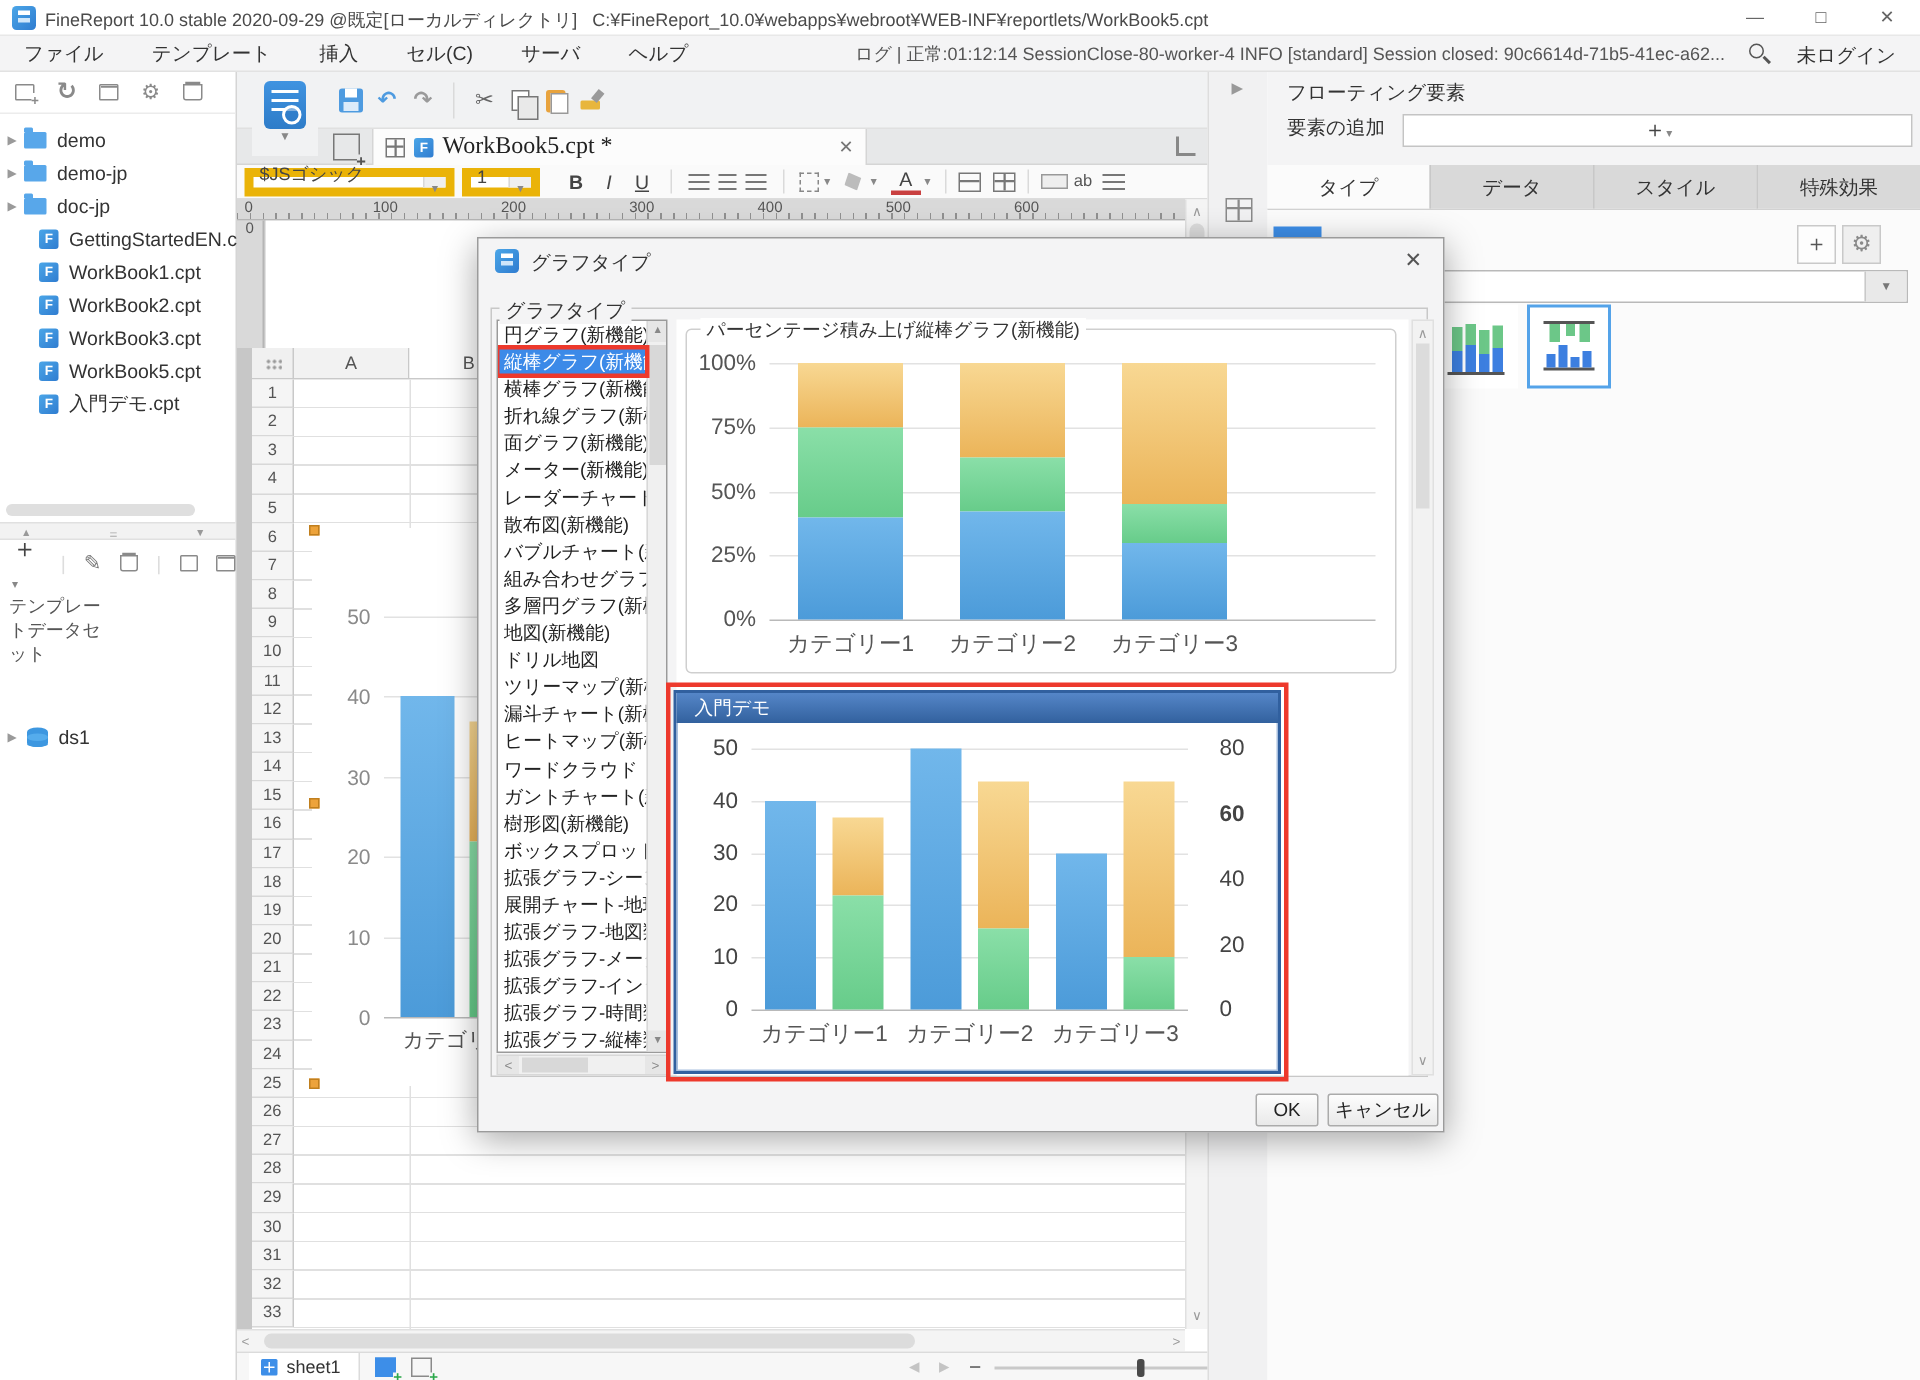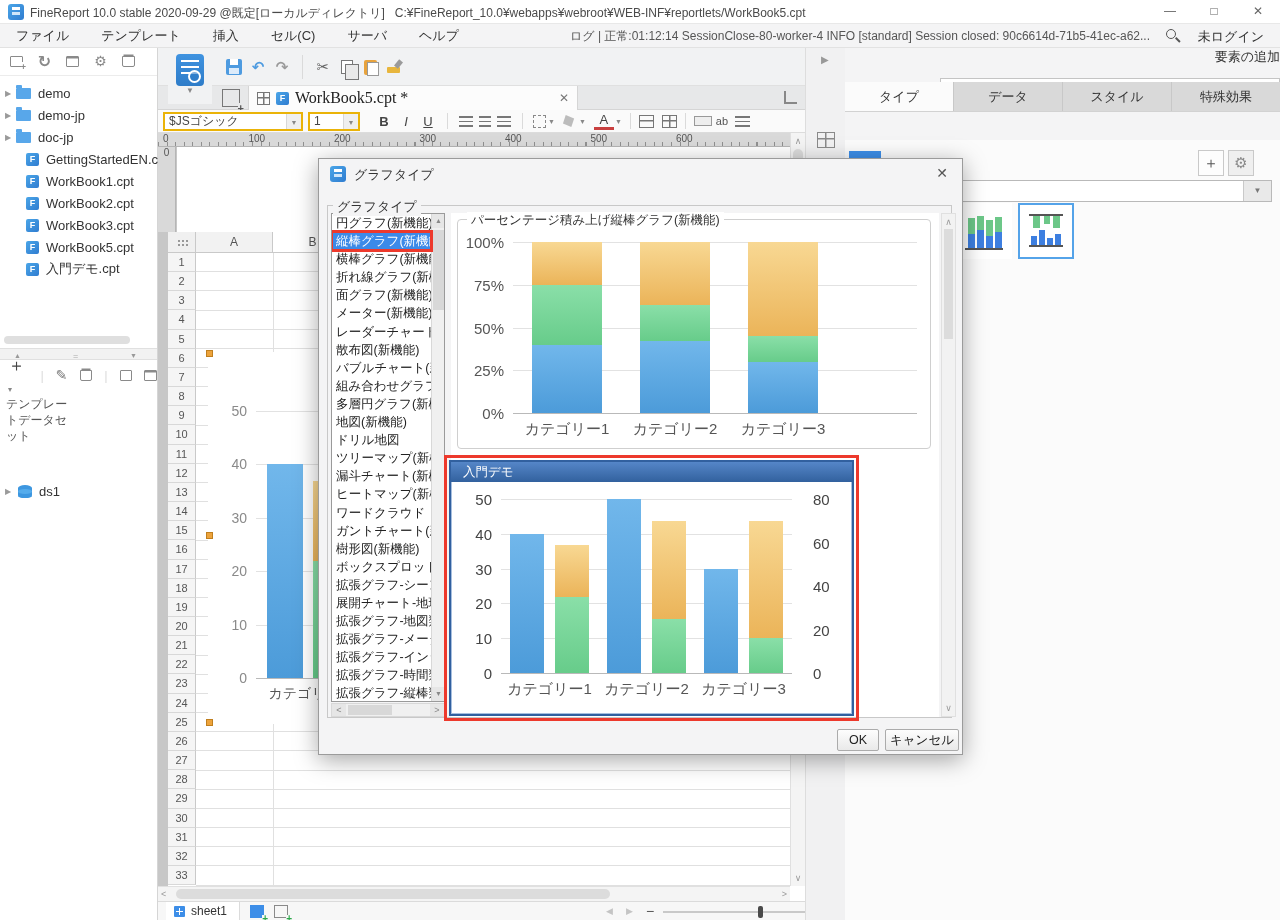--- a/index.html
+++ b/index.html
@@ -63,21 +63,21 @@
   .brush-ic::before { content:""; position:absolute; left:1px; top:8px; width:13px; height:6px; background:#E8B63D; border-radius:1px; }
   .brush-ic::after { content:""; position:absolute; left:10px; top:1px; width:5px; height:8px; background:#9a9a9a; transform:rotate(40deg); }
   .tabrow { position:absolute; left:158px; top:86px; width:647px; height:24px; background:#E7E8E9; border-bottom:1px solid #D5D5D5; }
   .newtab-ic { position:absolute; left:64px; top:3px; width:18px; height:18px; border:1.5px solid #777; position:absolute; }
   .newtab-ic::before { content:"+"; position:absolute; right:-5px; bottom:-7px; font-size:11px; font-weight:bold; color:#555; background:#E7E8E9; line-height:10px; }
   .doc-tab { position:absolute; left:90px; top:0; width:330px; height:24px; background:#FCFCFC; border-left:1px solid #D5D5D5; border-right:1px solid #D5D5D5; display:flex; align-items:center; padding:0 8px; gap:6px; }
   .grid-ic { width:13px; height:13px; border:1.5px solid #777; background:linear-gradient(#777,#777) 50% 0/1.5px 100% no-repeat, linear-gradient(#777,#777) 0 50%/100% 1.5px no-repeat; }
   .tab-label { font-family:Liberation Serif, serif; font-size:16px; color:#222; flex:1; }
   .corner-flag { position:absolute; right:8px; top:5px; width:13px; height:13px; border-left:2px solid #888; border-bottom:2px solid #888; }
   .formatbar { position:absolute; left:158px; top:110px; width:647px; height:23px; background:#FAFAFA; border-bottom:1px solid #DCDCDC; display:flex; align-items:center; padding-left:5px; }
-  .combo { height:19px; background:#fff; border:2px solid #eab308; display:flex; align-items:center; font-size:12px; color:#444; }
+  .combo { height:19px; background:#fff; border:6px solid #eab308; display:flex; align-items:flex-end; font-size:12px; color:#444; }
   .combo .cv { flex:1; padding:0 4px; white-space:nowrap; overflow:hidden; }
   .combo .cb { width:15px; height:100%; background:#EFEFEF; border-left:1px solid #D8D8D8; color:#888; font-size:7px; text-align:center; line-height:17px; }
   .fbtn { min-width:20px; height:19px; margin:0 1px; text-align:center; line-height:19px; font-size:13px; color:#444; }
   .lines-ic { width:14px; height:11px; margin:4px 3px; background:repeating-linear-gradient(to bottom,#777 0 1.5px,transparent 1.5px 4.5px); }
   .lines-ic.c { width:12px; }
   .dotted-sq { width:13px; height:13px; border:1.5px dashed #888; margin:3px 2px; }
   .ab-chip { font-size:11px; color:#555; padding:0 4px; }
 
   
   .canvas { position:absolute; left:158px; top:133px; width:632px; height:753px; background:#C7C7C7; overflow:hidden; }
@@ -116,21 +116,21 @@
   .zoom-box { position:absolute; left:718px; top:1px; width:38px; height:16px; background:#fff; border:1px solid #C9C9C9; font-size:12px; text-align:center; line-height:15px; }
 
   
   .rstrip { position:absolute; left:805px; top:48px; width:40px; height:872px; background:#F1F1F2; border-left:1px solid #DDD; }
   .rs-ic { position:absolute; left:11px; width:18px; height:16px; border:1.5px solid #8a8a8a; }
   .rs-ic.g { background:linear-gradient(#8a8a8a,#8a8a8a) 50% 0/1.5px 100% no-repeat,linear-gradient(#8a8a8a,#8a8a8a) 0 40%/100% 1.5px no-repeat; }
   .rs-sel { position:absolute; left:0; top:136px; width:40px; height:28px; background:#D9EAFB; }
   .rs-float { position:absolute; left:11px; top:5px; width:18px; height:17px; border:2px solid #3F8FE0; background:#fff; }
   .rpanel { position:absolute; left:845px; top:48px; width:435px; height:872px; background:#F4F4F5; }
   .rp-head { height:28px; line-height:28px; padding-left:13px; font-size:13px; color:#333; }
-  .rp-addrow { height:34px; display:flex; align-items:flex-end; padding-left:13px; gap:12px; font-size:13px;flex-direction:column; }
+  .rp-addrow { height:34px; display:flex; align-items:flex-start; padding-left:13px; gap:12px; font-size:13px; }
   .rp-input { width:340px; height:22px; background:#fff; border:1px solid #C4C4C4; text-align:center; line-height:20px; color:#444; }
   .rp-tabs { display:flex; height:30px; border-bottom:1px solid #D2D2D2; font-size:13px; }
   .rp-tab { flex:1; text-align:center; line-height:30px; background:#D9D9D9; border-left:1px solid #C8C8C8; color:#333; }
   .rp-tab.active { background:#FBFBFB; border-left:none; }
   .rp-body { position:absolute; left:0; top:92px; width:435px; height:780px; background:#FBFBFB; }
   .sqbtn { position:absolute; width:26px; height:26px; border:1px solid #C9C9C9; background:#FDFDFD; text-align:center; line-height:24px; font-size:15px; color:#555; }
   .rp-combo { position:absolute; left:6px; top:40px; width:421px; height:22px; background:#fff; border:1px solid #B9B9B9; }
   .rp-combo .btn { position:absolute; right:0; top:0; width:28px; height:20px; background:#E9E9E9; border-left:1px solid #C9C9C9; color:#777; font-size:8px; text-align:center; line-height:20px; }
   .thumb { position:absolute; top:63px; width:56px; height:56px; background:#fff; display:flex; align-items:center; justify-content:center; }
   .thumb.sel { border:2px solid #54A3E9; }
@@ -489,20 +489,21 @@
   <div class="rstrip">
     <span style="position:absolute;left:15px;top:6px;color:#999;font-size:10px;">▶</span>
     <span class="rs-ic g" style="top:84px;"></span>
     <span class="rs-ic g" style="top:112px;"></span>
     <div class="rs-sel">
         <span class="rs-float"></span>
       </div>
   </div>
 
   <div class="rpanel">
+    <div class="rp-head">フローティング要素</div>
     <div class="rp-addrow">
       <span>要素の追加</span>
       <div class="rp-input"><span style="font-size:15px;">＋</span><span style="font-size:8px;color:#888;">▾</span></div>
     </div>
     <div class="rp-tabs" id="rp-tabs">
         <div class="rp-tab active">タイプ</div>
         <div class="rp-tab">データ</div>
         <div class="rp-tab">スタイル</div>
         <div class="rp-tab">特殊効果</div>
       </div>
@@ -658,21 +659,21 @@
           <div class="ytick-l" style="top: 60%; font-size: 15px; color: rgb(68, 68, 68);">20</div>
           <div class="gridline" style="top: 40%;"></div>
           <div class="ytick-l" style="top: 40%; font-size: 15px; color: rgb(68, 68, 68);">30</div>
           <div class="gridline" style="top: 20%;"></div>
           <div class="ytick-l" style="top: 20%; font-size: 15px; color: rgb(68, 68, 68);">40</div>
           <div class="gridline" style="top: 0%;"></div>
           <div class="ytick-l" style="top: 0%; font-size: 15px; color: rgb(68, 68, 68);">50</div>
           <div class="ytick-r" style="top: 100%; font-size: 15px; color: rgb(68, 68, 68);">0</div>
           <div class="ytick-r" style="top: 75%; font-size: 15px; color: rgb(68, 68, 68);">20</div>
           <div class="ytick-r" style="top: 50%; font-size: 15px; color: rgb(68, 68, 68);">40</div>
-          <div class="ytick-r" style="top: 25%; font-size: 15px; color: rgb(68, 68, 68);">60</div>
+          <div class="ytick-r" style="top: 25%; font-size: 15px; color: rgb(68, 68, 68); font-weight: bold;">60</div>
           <div class="ytick-r" style="top: 0%; font-size: 15px; color: rgb(68, 68, 68);">80</div>
           <div class="groups">
             <div class="cat" style="gap: 11px;">
               <div class="bar" style="width: 34px;">
                 <div class="seg" style="height: 80%; background: linear-gradient(rgb(113, 183, 235), rgb(76, 155, 217));"></div>
               </div>
               <div class="bar" style="width: 34px;">
                 <div class="seg" style="height: 43.75%; background: linear-gradient(rgb(138, 223, 168), rgb(103, 204, 138));"></div>
                 <div class="seg" style="height: 30%; background: linear-gradient(rgb(248, 216, 147), rgb(235, 180, 89));"></div>
               </div>

